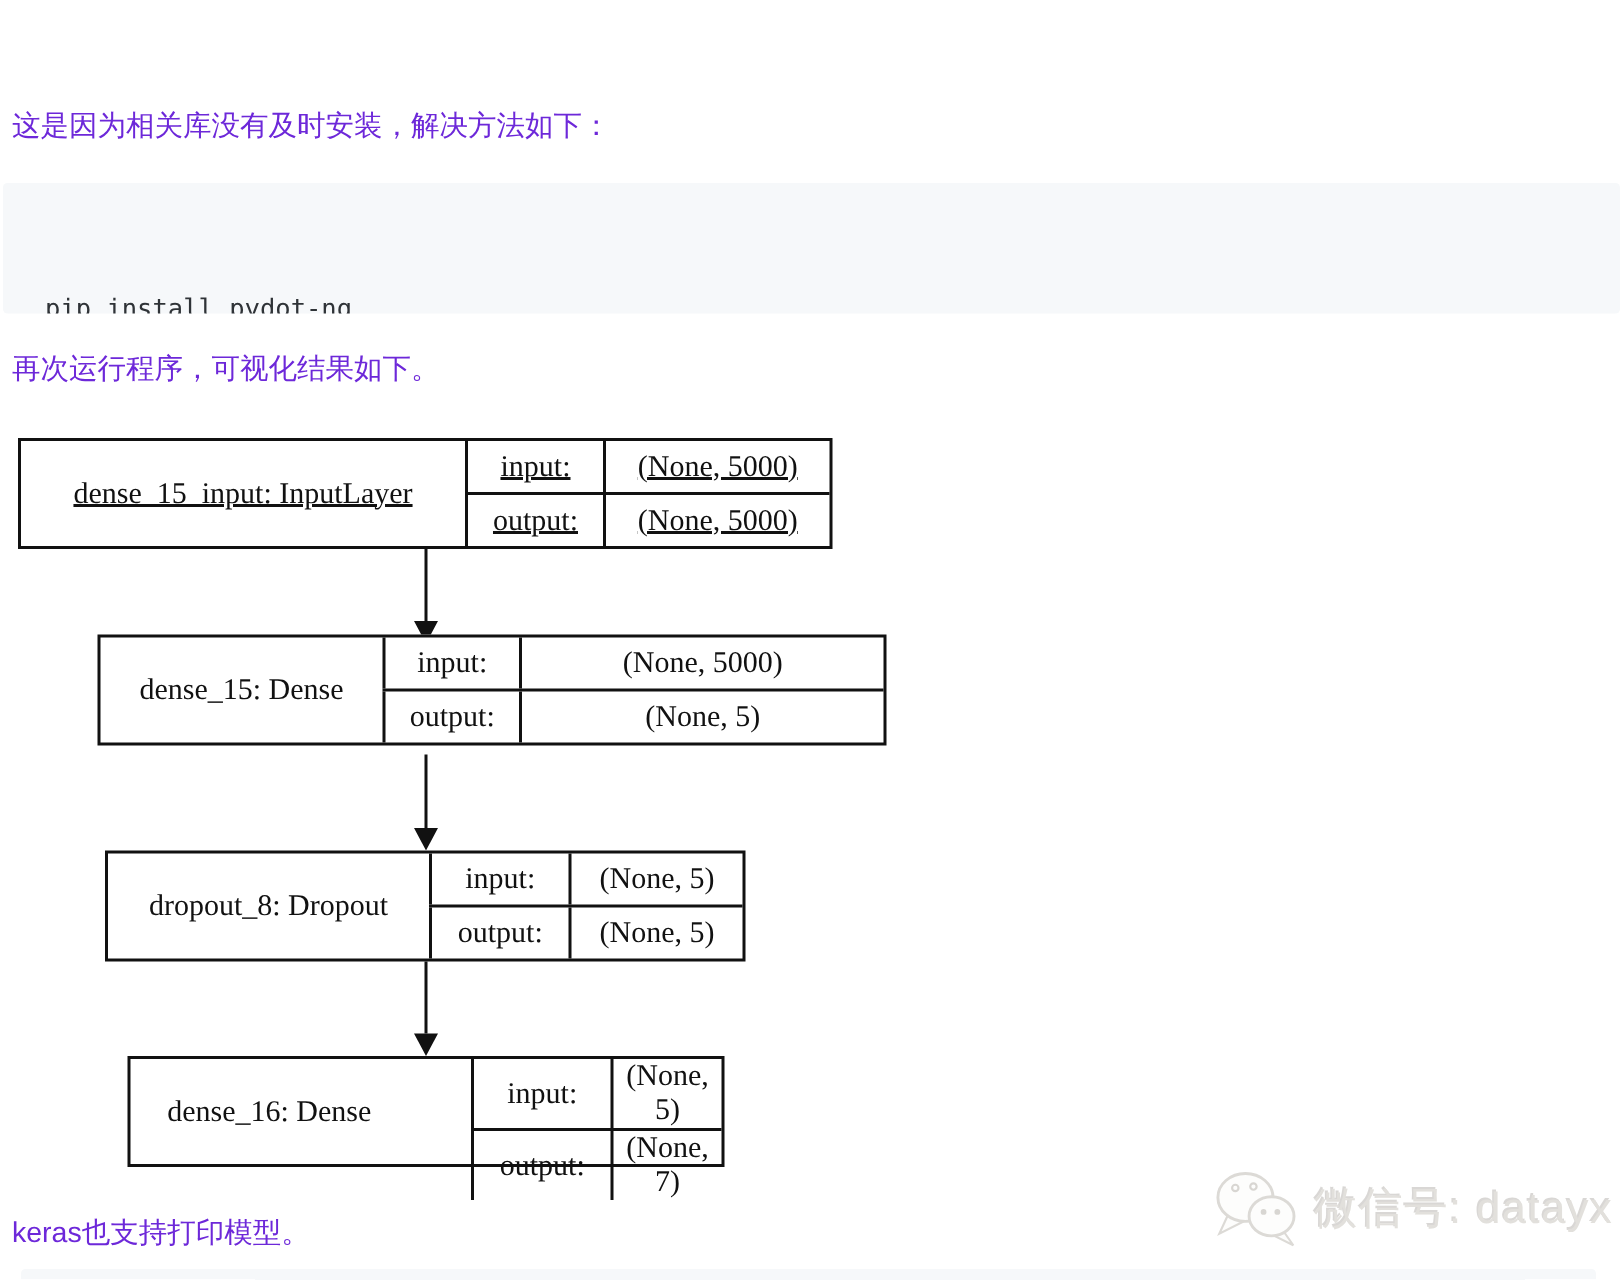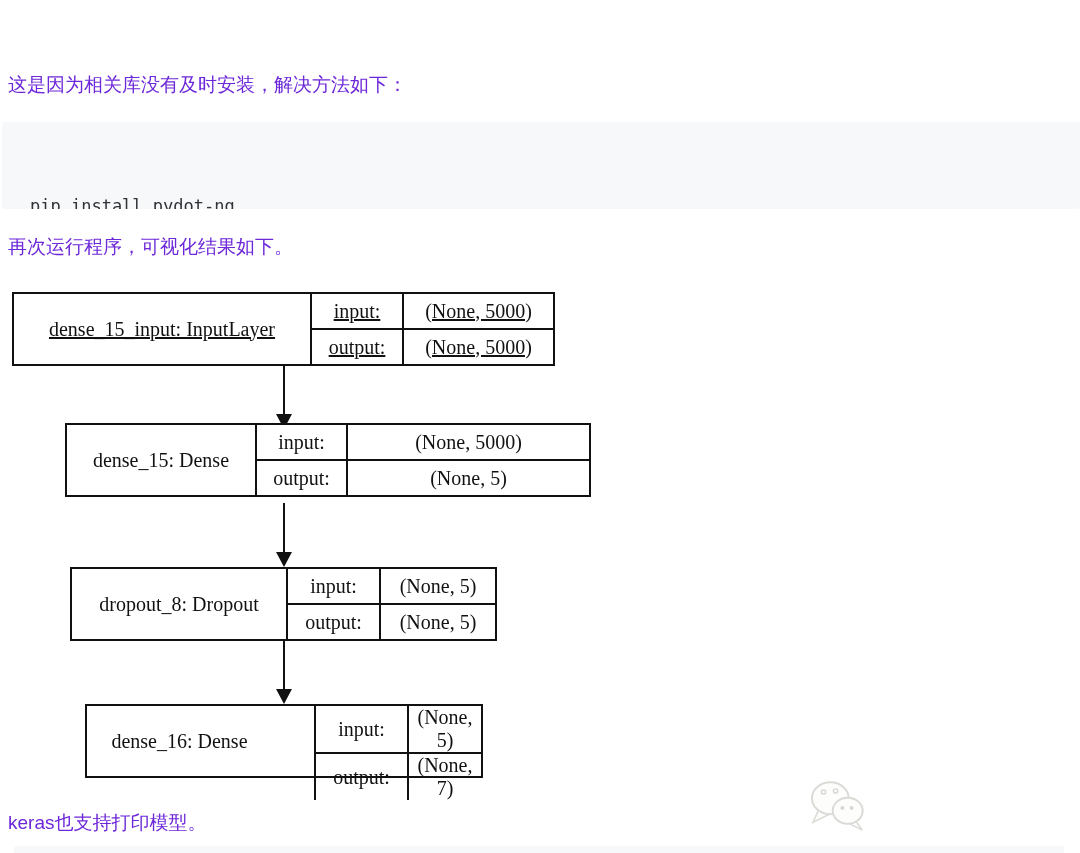--- a/index.html
+++ b/index.html
@@ -231,19 +231,20 @@
     <svg class="watermark-icon" viewBox="0 0 60 56" xmlns="http://www.w3.org/2000/svg">
       <polygon points="9,32 3,45 19,37" fill="#fdfdfc" stroke="#dcdad6" stroke-width="1.5"></polygon>
       <ellipse cx="21" cy="20" rx="19" ry="16.5" fill="#fdfdfc" stroke="#dcdad6" stroke-width="2"></ellipse>
       <circle cx="14" cy="13.5" r="2.2" fill="none" stroke="#d8d6d2" stroke-width="1.5"></circle>
       <circle cx="26.5" cy="12.5" r="2.2" fill="none" stroke="#d8d6d2" stroke-width="1.5"></circle>
       <polygon points="47,43 54,53 40,46" fill="#fdfdfc" stroke="#dcdad6" stroke-width="1.5"></polygon>
       <ellipse cx="39" cy="33" rx="15.5" ry="13.5" fill="#fdfdfc" stroke="#dcdad6" stroke-width="2"></ellipse>
       <circle cx="33.5" cy="30" r="2" fill="#d8d6d2"></circle>
       <circle cx="43" cy="30" r="2" fill="#d8d6d2"></circle>
     </svg>
+    <span class="watermark-text">微信号: datayx</span>
   </div>
 
   <p class="para para-keras">keras也支持打印模型。</p>
 
   <div class="bottom-strip"></div>
 
 </div>
 
 </body></html>

